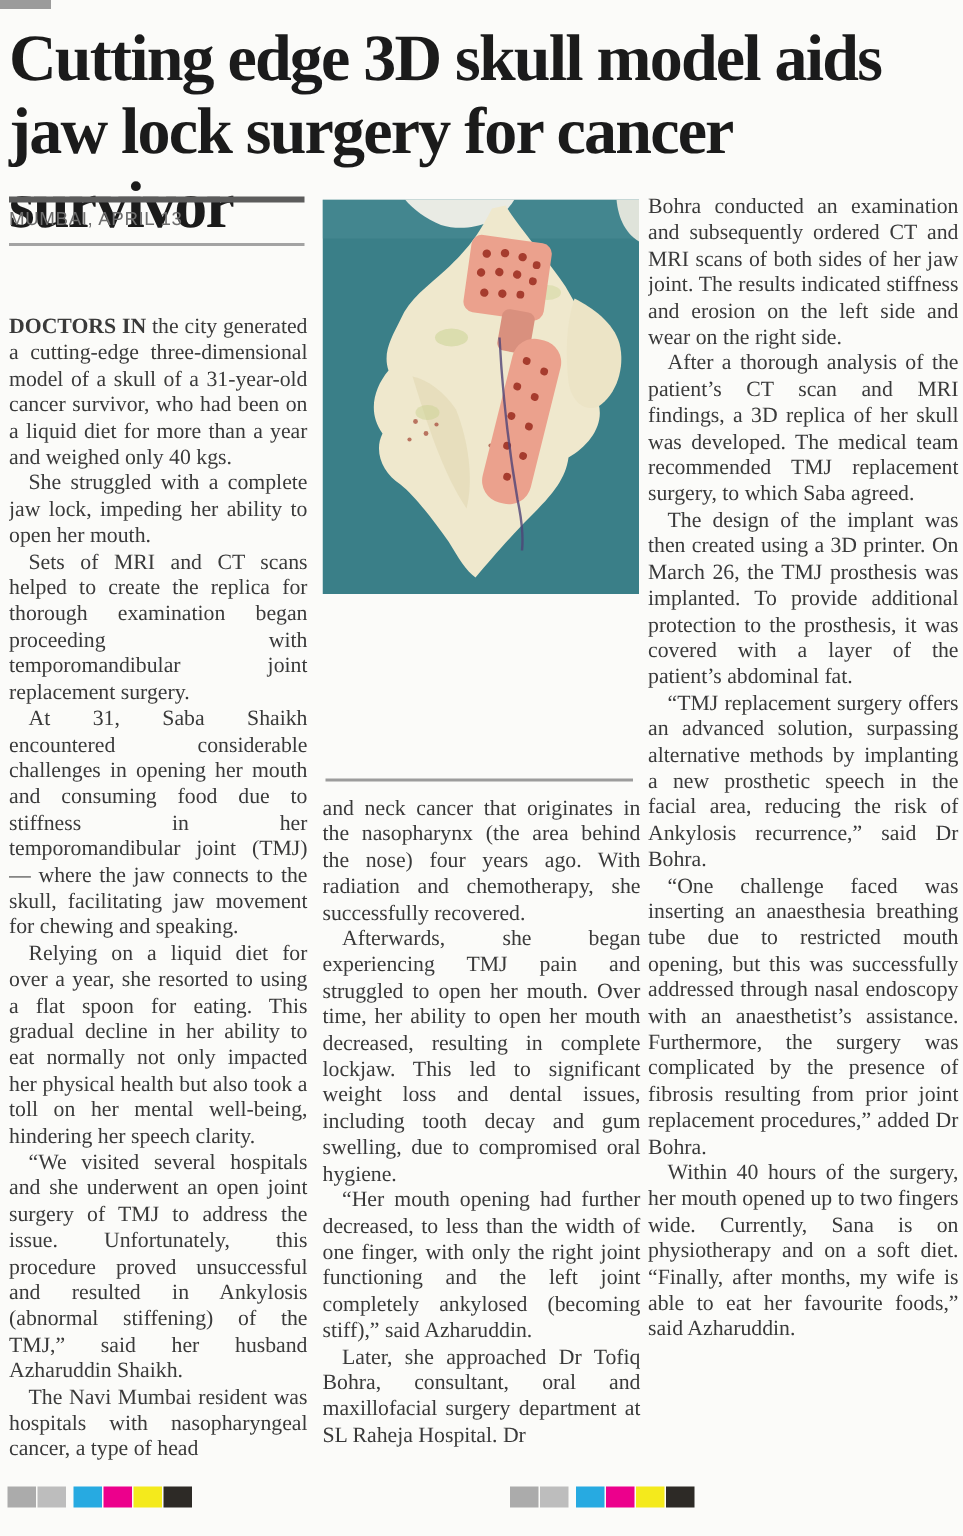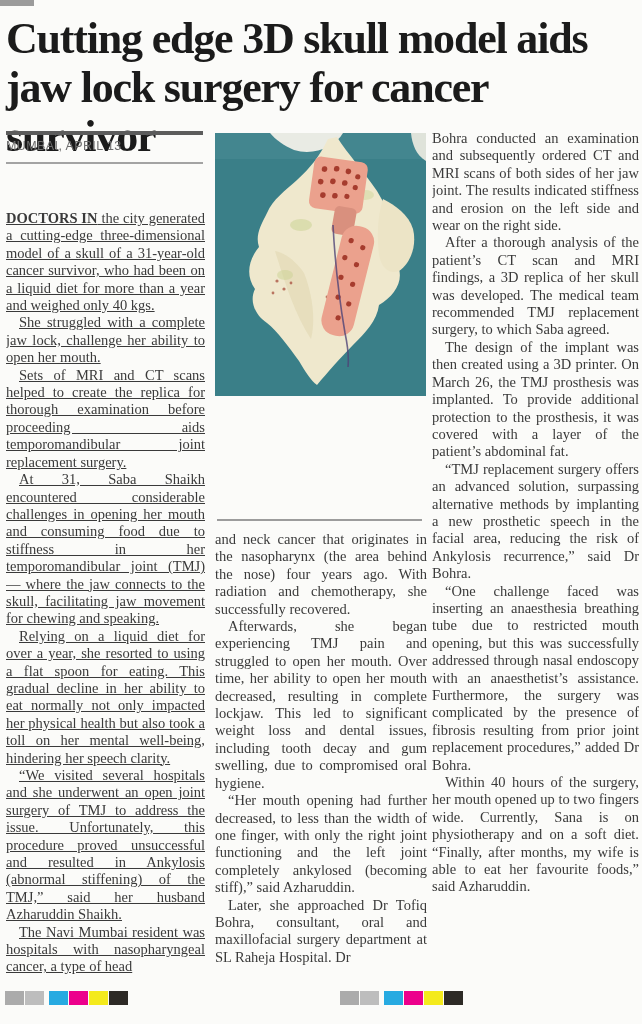--- a/index.html
+++ b/index.html
@@ -12,21 +12,21 @@
   .rule-top{height:4px;background:#5c5c5c;}
   .author{margin-top:9px;font-family:"Liberation Sans",sans-serif;font-weight:bold;
           font-size:15px;color:#2d2d2d;letter-spacing:.2px;}
   .dateline{margin-top:4px;font-family:"Liberation Sans",sans-serif;font-size:12.5px;
             color:#6e6e6e;letter-spacing:.4px;}
   .rule-bottom{margin-top:9px;height:2px;background:#a3a3a3;}
   .bodytext{font-size:14.5px;line-height:17.4px;color:#3a3a3a;text-align:justify;}
   .bodytext p{margin:0;text-indent:13px;}
   .bodytext p.noindent{text-indent:0;}
   .lead-in{font-weight:bold;}
-  .col1{position:absolute;left:6px;top:210px;width:199px;height:780px;overflow:hidden;text-decoration:underline;}
+  .col1{position:absolute;left:6px;top:210px;width:199px;height:780px;overflow:hidden;}
   .col2{position:absolute;left:215px;top:531px;width:212px;height:458px;overflow:hidden;}
   .col3{position:absolute;left:432px;top:130px;width:207px;height:858px;overflow:hidden;}
   .photo{position:absolute;left:215px;top:133px;width:211px;height:263px;}
   .photo svg{display:block;}
   .caption{position:absolute;left:217px;top:404px;width:203px;font-weight:bold;
            font-size:14.5px;line-height:19px;color:#2e2e2e;}
   .credit{font-weight:normal;font-style:italic;font-size:12.5px;color:#565656;}
   .caption-rule{position:absolute;left:217px;top:519px;width:205px;height:2px;background:#9c9c9c;}
   .colorbars{position:absolute;top:991px;height:14px;display:flex;}
   .colorbars.grp-left{left:5px;}
@@ -47,22 +47,22 @@
   </div>
 
   <div class="byline">
     <div class="rule-top"></div>
     <div class="dateline">MUMBAI, APRIL 13</div>
     <div class="rule-bottom"></div>
   </div>
 
   <div class="col1 bodytext">
     <p class="noindent"><span class="lead-in">DOCTORS IN</span><span> the city generated a cutting-edge three-dimensional model of a skull of a 31-year-old cancer survivor, who had been on a liquid diet for more than a year and weighed only 40 kgs.</span></p>
-    <p>She struggled with a complete jaw lock, challenge her ability to open her mouth.</p>
-    <p>Sets of MRI and CT scans helped to create the replica for thorough examination before proceeding aids temporomandibular joint replacement surgery.</p>
+    <p>She struggled with a complete jaw lock, impeding her ability to open her mouth.</p>
+    <p>Sets of MRI and CT scans helped to create the replica for thorough examination began proceeding with temporomandibular joint replacement surgery.</p>
     <p>At 31, Saba Shaikh encountered considerable challenges in opening her mouth and consuming food due to stiffness in her temporomandibular joint (TMJ)— where the jaw connects to the skull, facilitating jaw movement for chewing and speaking.</p>
     <p>Relying on a liquid diet for over a year, she resorted to using a flat spoon for eating. This gradual decline in her ability to eat normally not only impacted her physical health but also took a toll on her mental well-being, hindering her speech clarity.</p>
     <p>“We visited several hospitals and she underwent an open joint surgery of TMJ to address the issue. Unfortunately, this procedure proved unsuccessful and resulted in Ankylosis (abnormal stiffening) of the TMJ,” said her husband Azharuddin Shaikh.</p>
     <p>The Navi Mumbai resident was hospitals with nasopharyngeal cancer, a type of head</p>
   </div>
 
   <div class="photo">
     <svg width="211" height="263" viewBox="0 0 211 263">
       <rect width="211" height="263" fill="#3a7f88"></rect>
       <rect width="211" height="26" fill="#4f9099" opacity="0.45"></rect>

